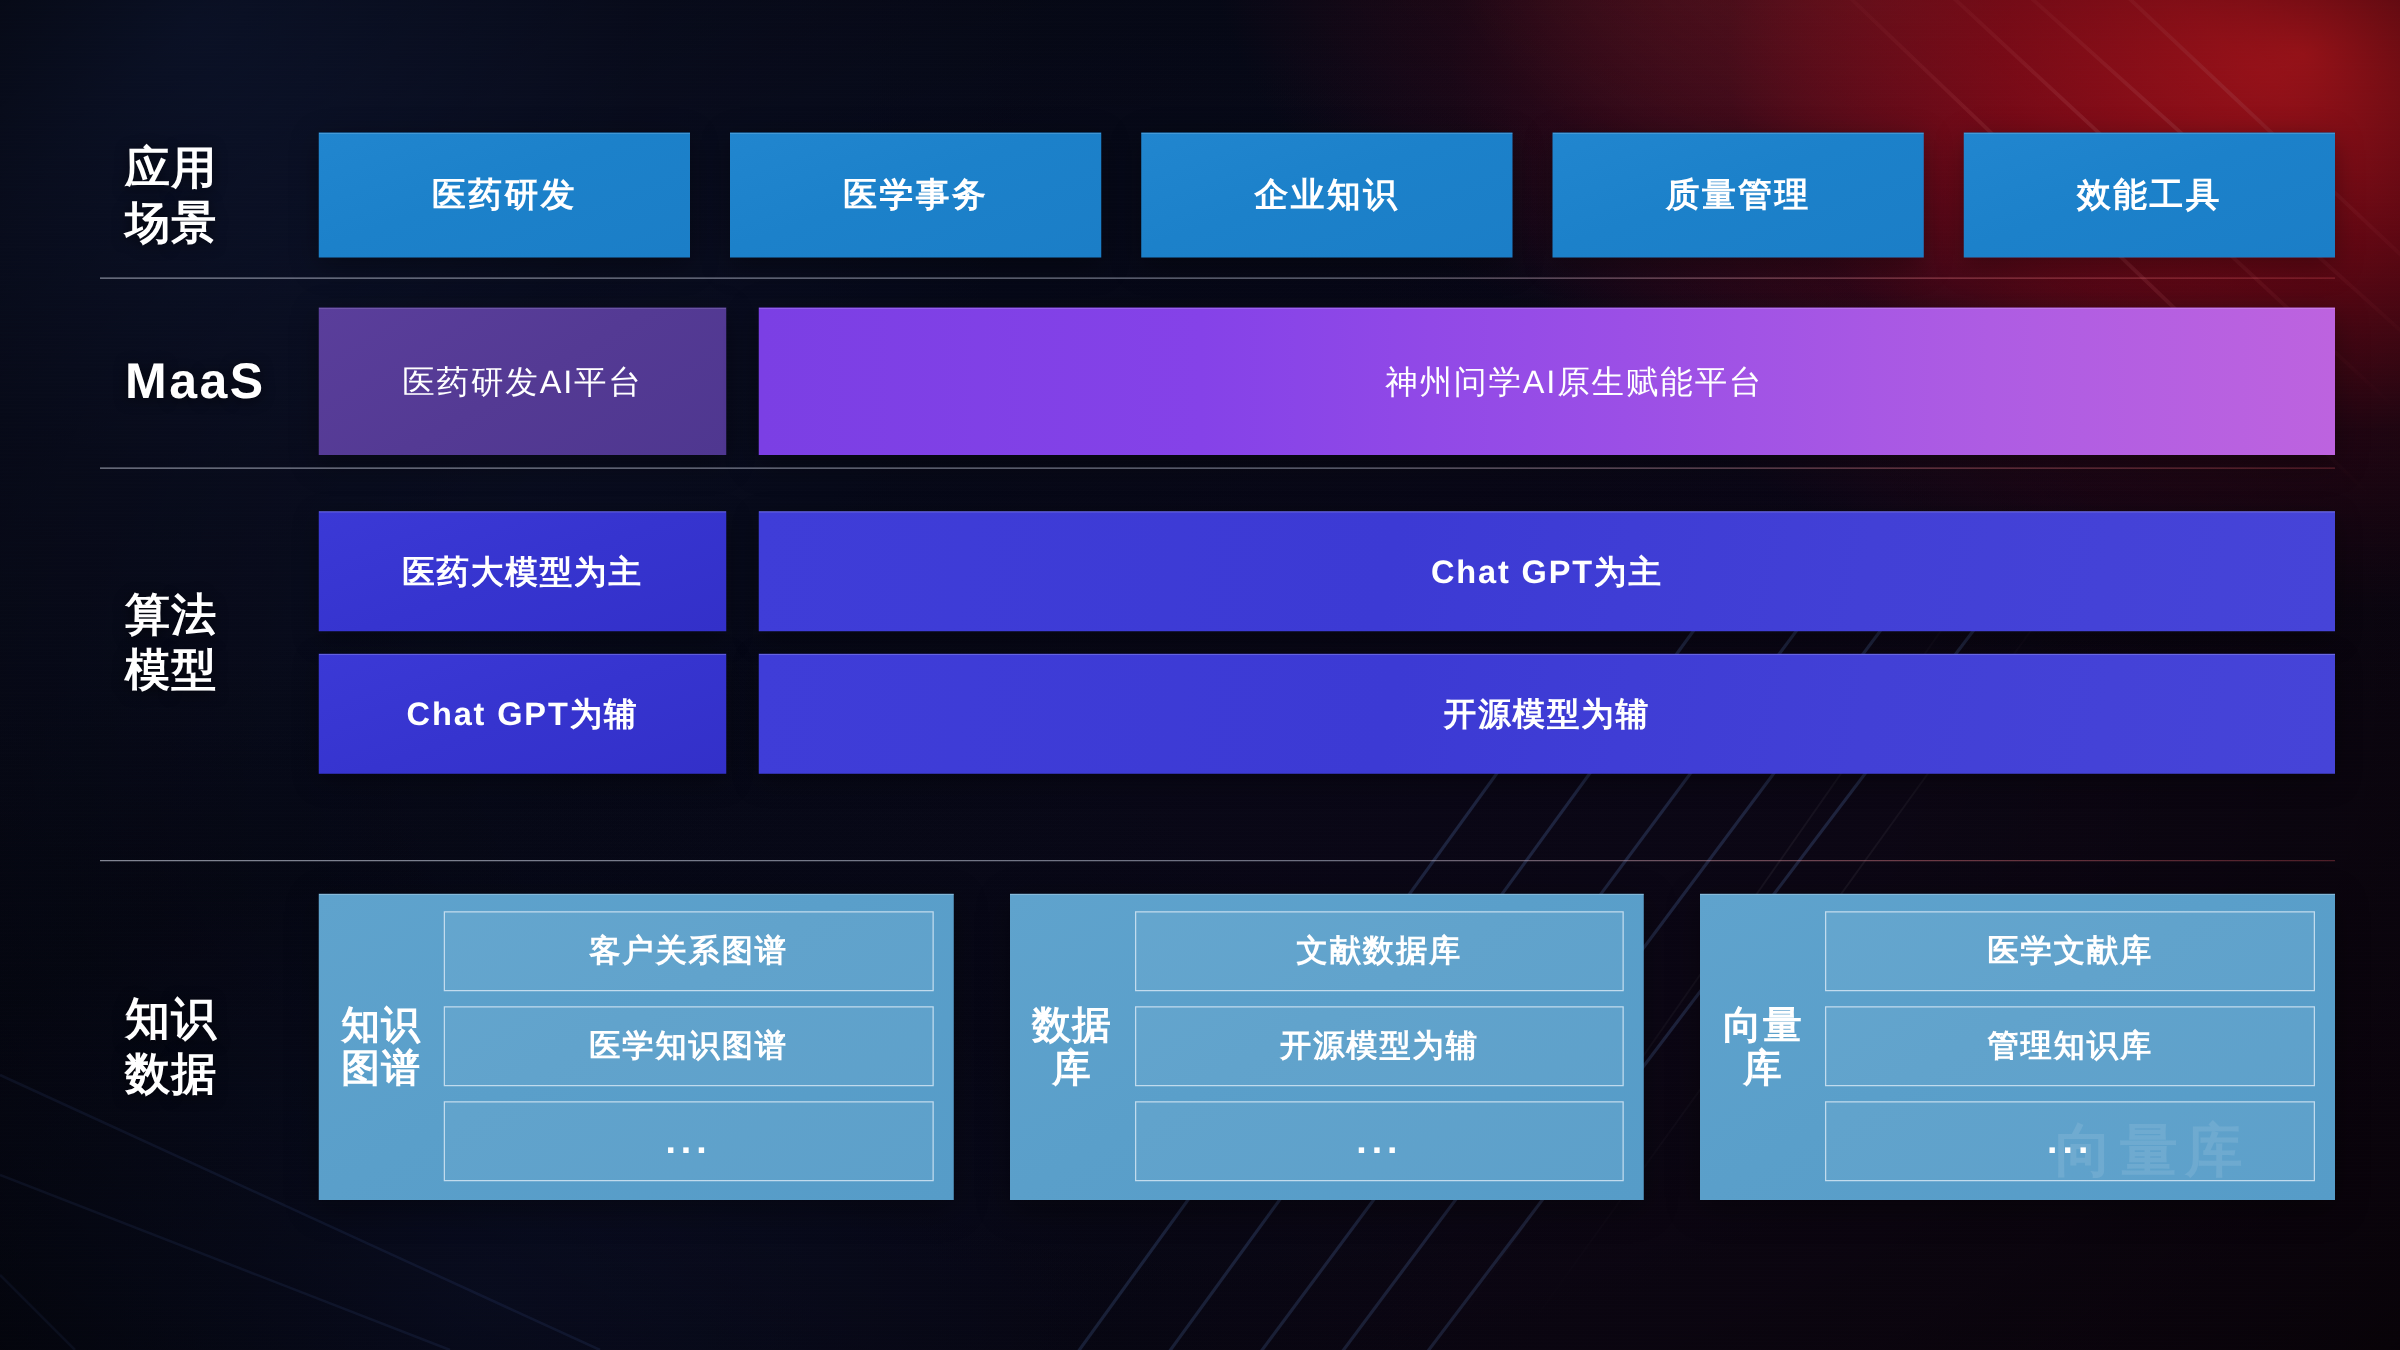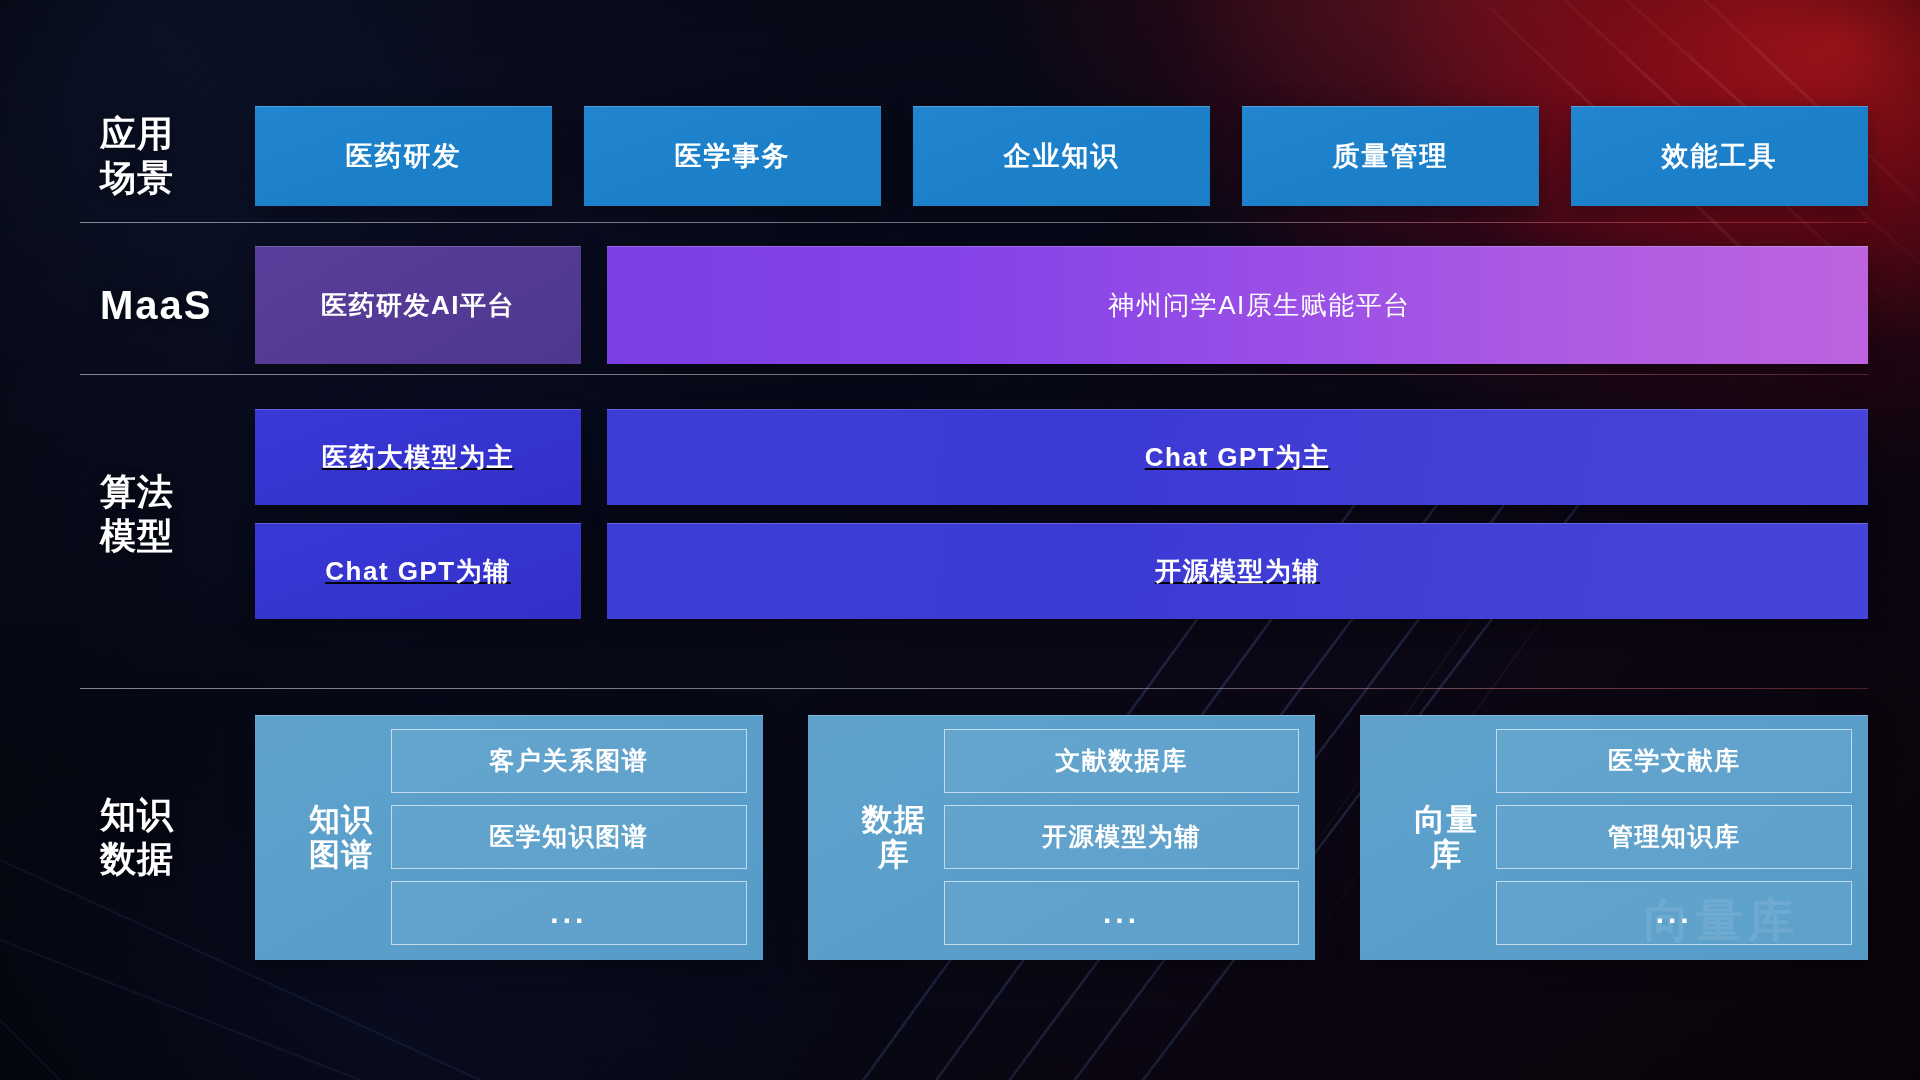--- a/index.html
+++ b/index.html
@@ -102,36 +102,36 @@
   }
 
   
   #row-maas { top: 250px; height: 110px; }
   .maas-strip { display: flex; gap: 26px; align-items: stretch; }
   .maas-left {
     flex: 0 0 326px;
     height: 118px;
     background: linear-gradient(150deg, #5a3e9b 0%, #543a94 50%, #4f3790 100%);
     display: flex; align-items: center; justify-content: center;
-    color: #ffffff; font-size: 26px; font-weight: 700; letter-spacing: 1.5px;
+    color: #ffffff; font-size: 26px; font-weight: 400; letter-spacing: 1.5px;
     box-shadow: inset 0 1px 0 rgba(255,255,255,0.18), 0 6px 22px rgba(0,0,0,0.35);
   }
   .maas-right {
     flex: 1 1 auto;
     height: 118px;
     background: linear-gradient(90deg, #7b3fe4 0%, #8542e8 28%, #9b4fe6 55%, #ae5ce3 78%, #bd63df 100%);
     display: flex; align-items: center; justify-content: center;
     color: #ffffff; font-size: 26px; font-weight: 400; letter-spacing: 1.5px;
     box-shadow: inset 0 1px 0 rgba(255,255,255,0.22), 0 6px 24px rgba(0,0,0,0.35);
     padding-left: 44px;
   }
 
   
   #row-algo { top: 408px; height: 212px; }
-  .algo-wrap { display: flex; flex-direction: column; gap: 18px; text-decoration: underline; }
+  .algo-wrap { display: flex; flex-direction: column; gap: 18px; }
   .algo-line { display: flex; gap: 26px; align-items: stretch; }
   .algo-left {
     flex: 0 0 326px;
     height: 96px;
     background: linear-gradient(160deg, #3b39d6 0%, #3634cf 50%, #3330c9 100%);
     display: flex; align-items: center; justify-content: center;
     color: #ffffff; font-size: 26px; font-weight: 700; letter-spacing: 1.5px;
     box-shadow: inset 0 1px 0 rgba(255,255,255,0.20), 0 6px 20px rgba(0,0,0,0.35);
   }
   .algo-right {
@@ -160,21 +160,20 @@
     color: #ffffff;
     font-size: 31px;
     font-weight: 700;
     line-height: 1.14;
     letter-spacing: 1px;
     writing-mode: horizontal-tb;
     text-align: center;
     white-space: pre-line;
     word-break: break-all;
     padding: 0 4px;
-    margin-left: 36px;
   }
   .know-items {
     flex: 1 1 auto;
     display: flex; flex-direction: column; justify-content: space-between;
     gap: 12px;
     padding-left: 14px;
   }
   .know-item {
     flex: 1 1 0;
     border: 1px solid rgba(225,238,248,0.75);

